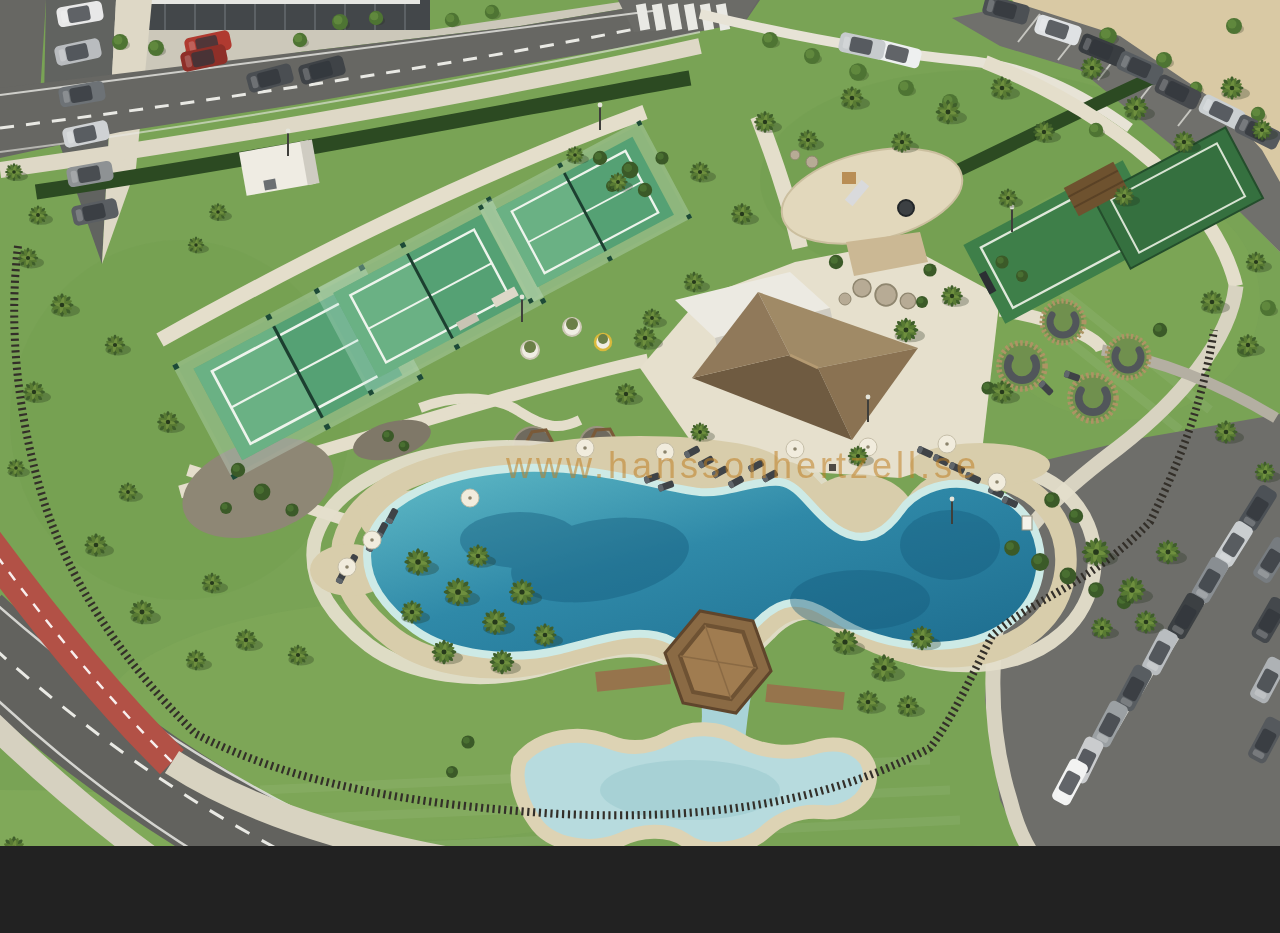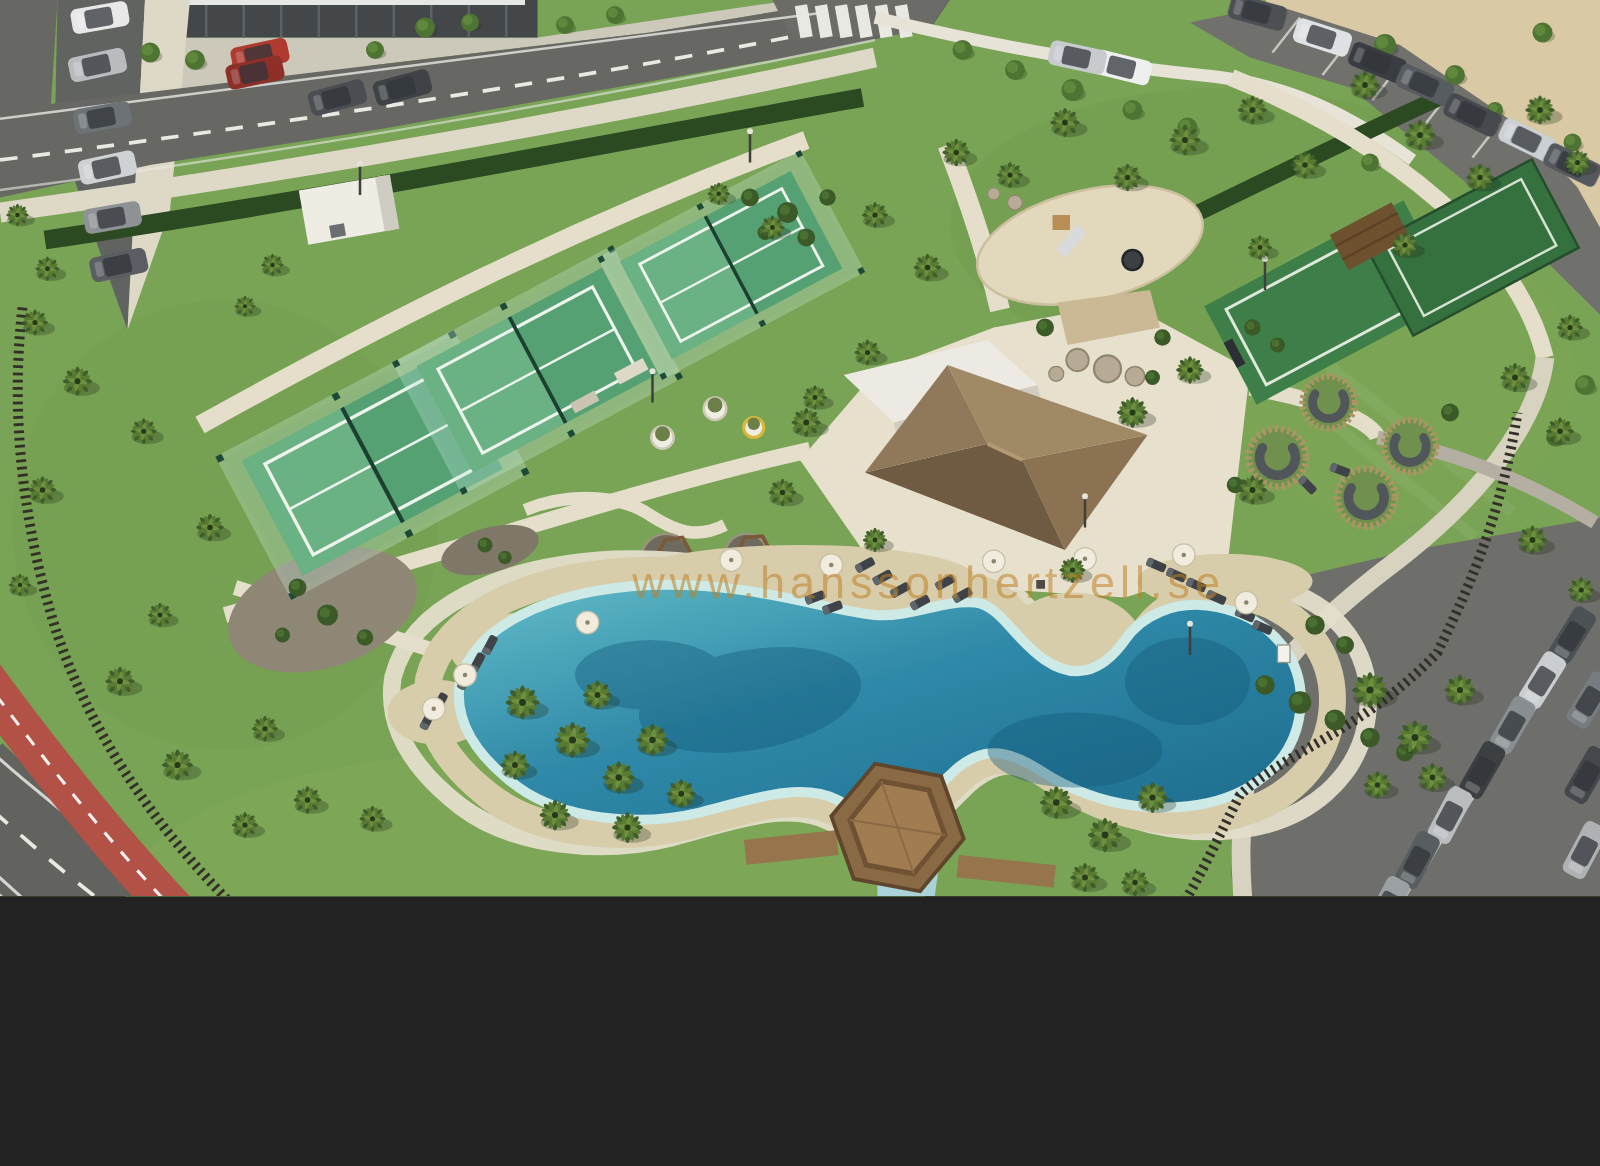--- a/index.html
+++ b/index.html
@@ -1,16 +1,16 @@
 <!DOCTYPE html>
 <html><head>
 <meta charset="utf-8">
 <style>
   html,body{margin:0;padding:0;background:#222;}
-  .stage{width:1280px;height:717px;position:relative;overflow:hidden;}
+  .stage{width:1280px;height:846px;position:relative;overflow:hidden;}
   svg{display:block;}
   text.wm{font-family:"Liberation Sans",sans-serif;font-weight:400;}
 </style>
 </head>
 <body>
 
 <div class="stage">
 <svg width="1280" height="933" viewBox="0 0 1280 933" xmlns="http://www.w3.org/2000/svg">
   <defs>
     <linearGradient id="wg" x1="0" y1="0" x2="1" y2="1">

